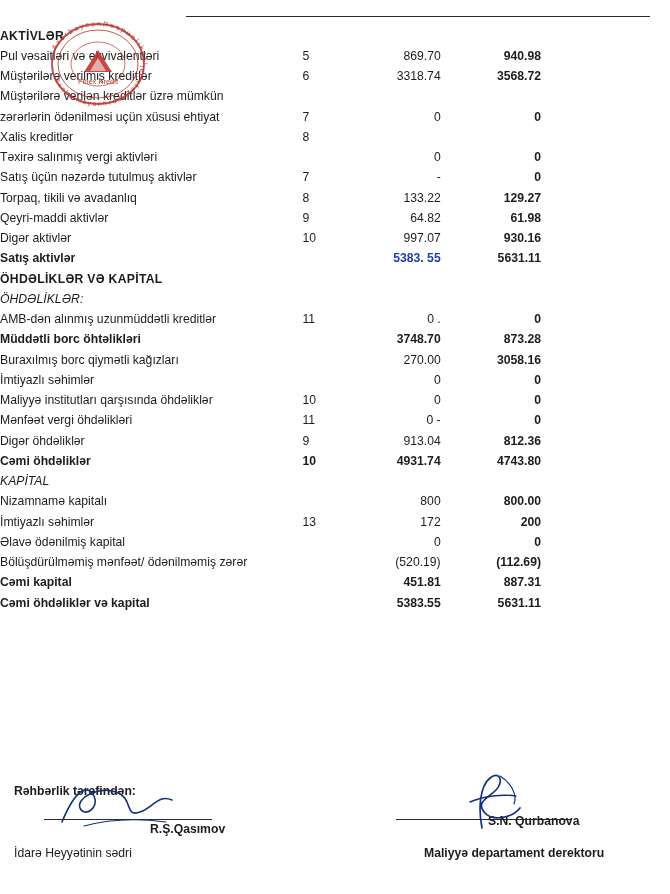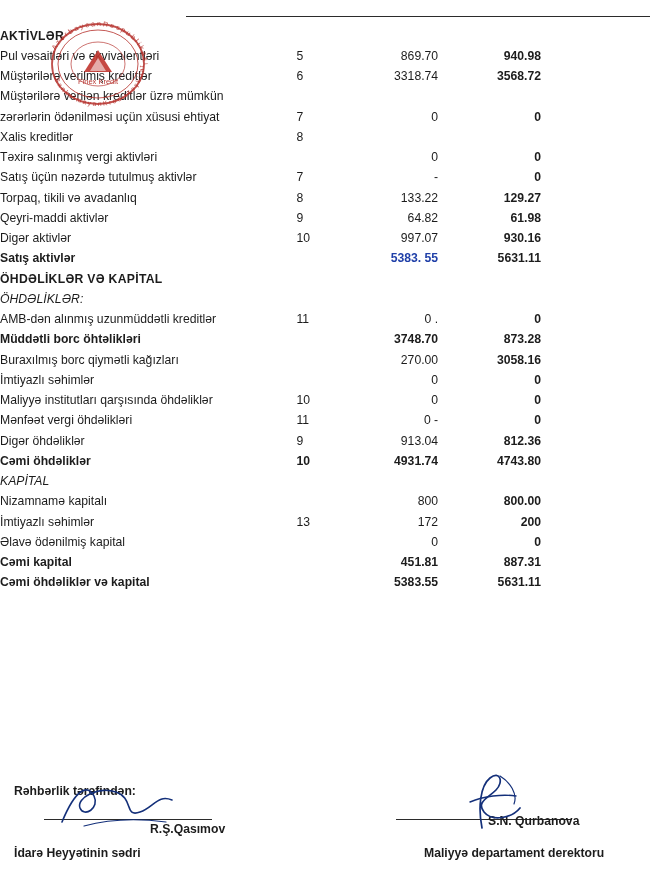--- a/index.html
+++ b/index.html
@@ -102,21 +102,21 @@
   .sig-name-left {
     position: absolute;
     left: 150px;
     top: 38px;
     font-weight: bold;
   }
   .sig-role-left {
     position: absolute;
     left: 14px;
     top: 62px;
-    font-weight: bold;
+    font-weight: normal;
   }
   .sig-line-right {
     position: absolute;
     left: 396px;
     top: 35px;
     width: 176px;
     height: 1px;
     background: #2b2b2b;
   }
   .sig-name-right {
@@ -323,20 +323,26 @@
         <td class="c-label indent-1">İmtiyazlı səhimlər</td>
         <td class="c-note">13</td>
         <td class="c-v1">172</td>
         <td class="c-v2">200</td>
       </tr>
       <tr>
         <td class="c-label indent-1">Əlavə ödənilmiş kapital</td>
         <td class="c-note"></td>
         <td class="c-v1">0</td>
         <td class="c-v2">0</td>
+      </tr>
+      <tr>
+        <td class="c-label indent-1">Bölüşdürülməmiş mənfəət/ ödənilməmiş zərər</td>
+        <td class="c-note"></td>
+        <td class="c-v1">(520.19)</td>
+        <td class="c-v2">(112.69)</td>
       </tr>
 
       <tr class="row-total sp-above">
         <td class="c-label indent-1">Cəmi kapital</td>
         <td class="c-note"></td>
         <td class="c-v1">451.81</td>
         <td class="c-v2">887.31</td>
       </tr>
       <tr class="row-total">
         <td class="c-label indent-1">Cəmi öhdəliklər və kapital</td>

